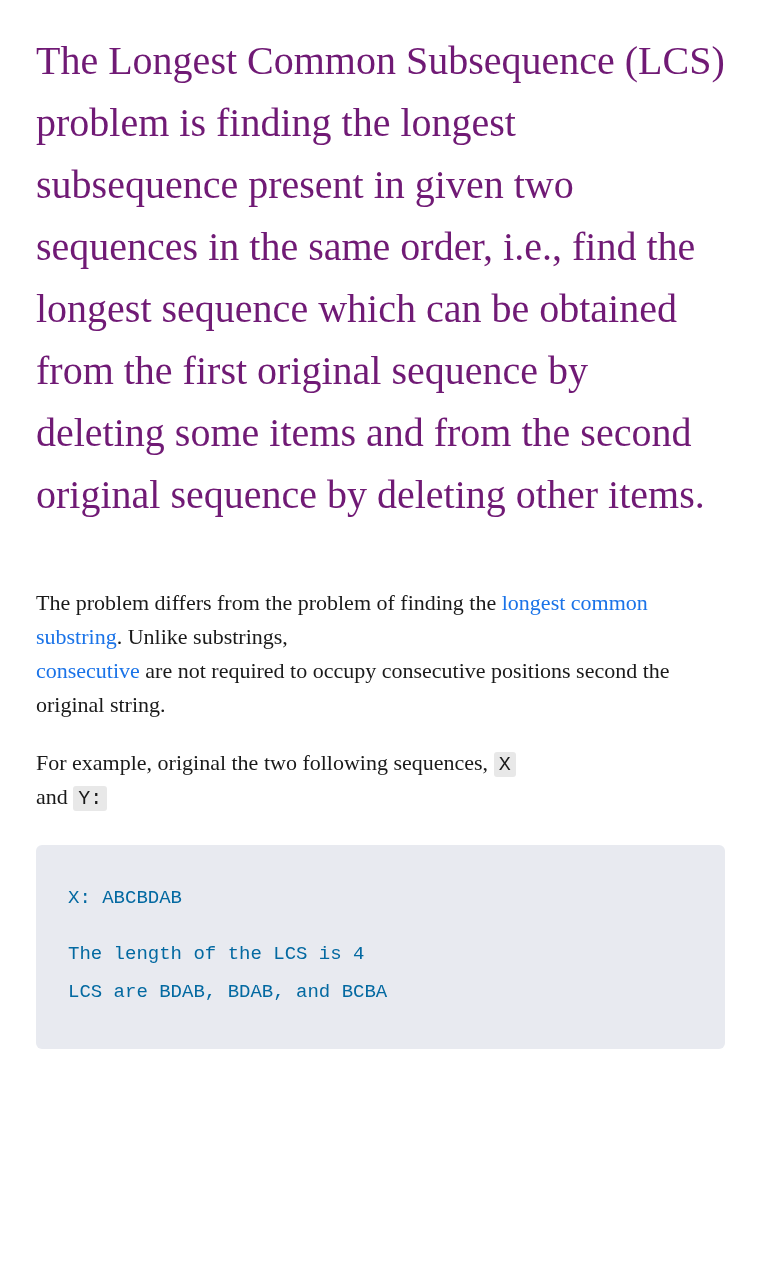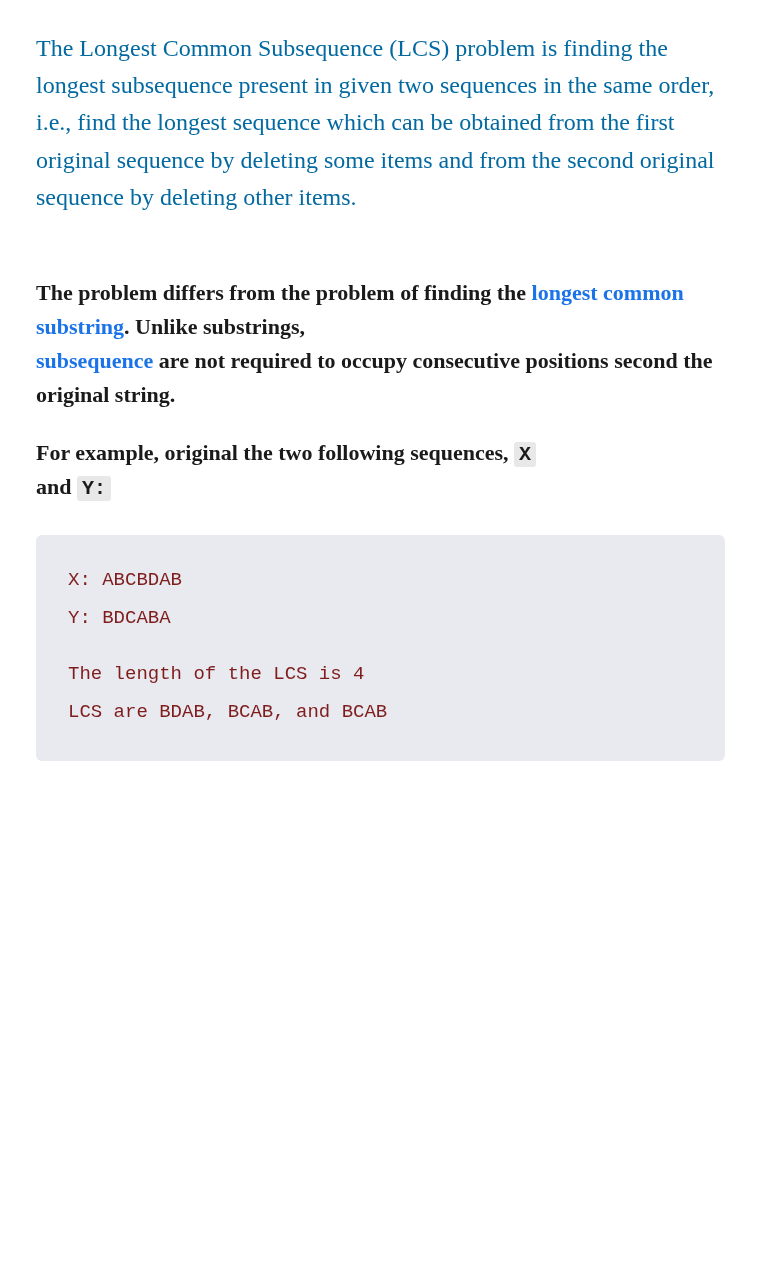--- a/index.html
+++ b/index.html
@@ -10,57 +10,56 @@
 
     body {
       width: 761px;
       min-height: 1280px;
       background: #ffffff;
       font-family: Georgia, serif;
       padding: 30px 36px 40px 36px;
     }
 
     .intro-paragraph {
-      color: #0369a1;
-      font-size: 24px;
+      color: #701a75;
+      font-size: 40px;
       line-height: 1.55;
       margin-bottom: 60px;
     }
 
     .body-text {
       color: #1a1a1a;
       font-size: 22px;
       line-height: 1.55;
       margin-bottom: 24px;
-      font-weight: bold;
     }
 
     .link-green {
       color: #1a73e8;
       text-decoration: none;
       cursor: pointer;
     }
 
     .inline-code {
       font-family: 'Courier New', Courier, monospace;
       font-size: 20px;
       background: #e8e8e8;
       padding: 1px 5px;
       border-radius: 3px;
       color: #1a1a1a;
     }
 
     .code-block {
       background: #e8eaf0;
       border-radius: 6px;
-      padding: 28px 32px;
+      padding: 36px 32px;
       margin-top: 30px;
       font-family: 'Courier New', Courier, monospace;
       font-size: 19px;
-      color: #7f1d1d;
+      color: #0369a1;
       line-height: 1.8;
     }
 
     .code-block .code-line {
       display: block;
       margin-bottom: 4px;
     }
 
     .code-block .code-spacer {
       display: block;
@@ -70,30 +69,29 @@
 </head>
 <body>
 
 <p class="intro-paragraph">The Longest Common Subsequence (LCS) problem is finding the longest subsequence present in given two sequences in the same order, i.e., find the longest sequence which can be obtained from the first original sequence by deleting some items and from the second original sequence by deleting other items.</p>
 
 <p class="body-text">
   <span>The problem differs from the problem of finding the</span>
   <span> </span>
   <a class="link-green">longest common substring</a><span>. Unlike substrings,</span>
   <br>
-  <a class="link-green">subsequence</a><span> are not required to occupy consecutive positions second the original string.</span>
+  <a class="link-green">consecutive</a><span> are not required to occupy consecutive positions second the original string.</span>
 </p>
 
 <p class="body-text">
   <span>For example, original the two following sequences,</span>
   <span> </span><code class="inline-code">X</code>
   <br>
   <span>and</span>
   <span> </span><code class="inline-code">Y:</code>
 </p>
 
 <div class="code-block">
   <span class="code-line">X: ABCBDAB</span>
-  <span class="code-line">Y: BDCABA</span>
   <span class="code-spacer"></span>
   <span class="code-line">The length of the LCS is 4</span>
-  <span class="code-line">LCS are BDAB, BCAB, and BCAB</span>
+  <span class="code-line">LCS are BDAB, BDAB, and BCBA</span>
 </div>
 
 </body></html>

